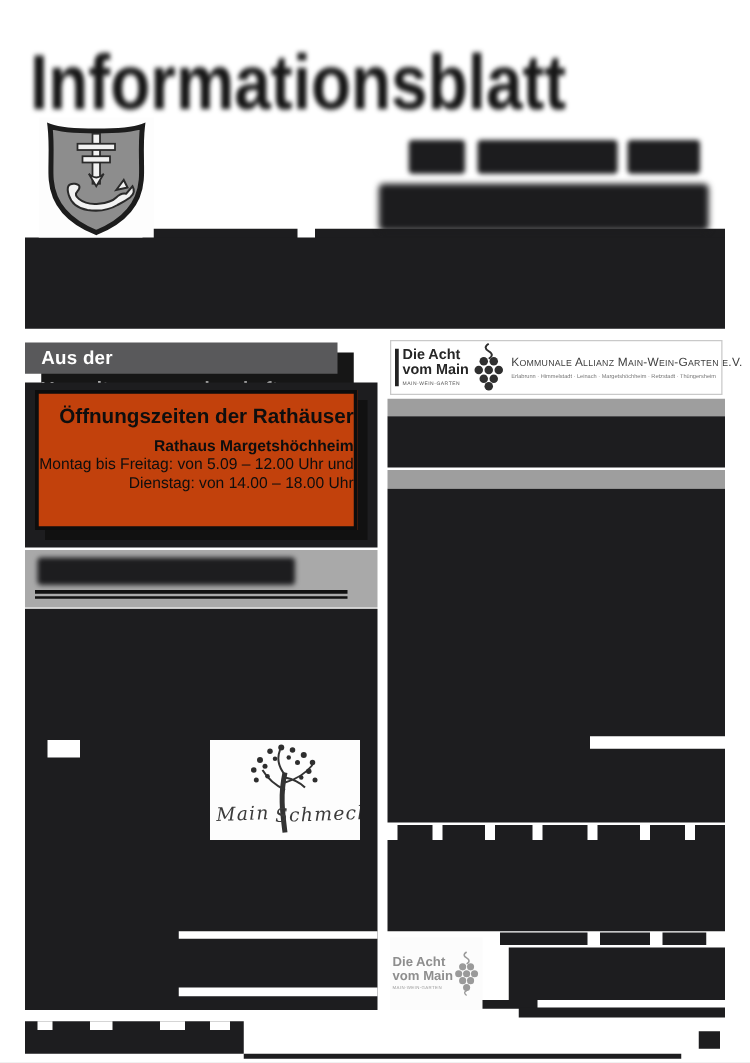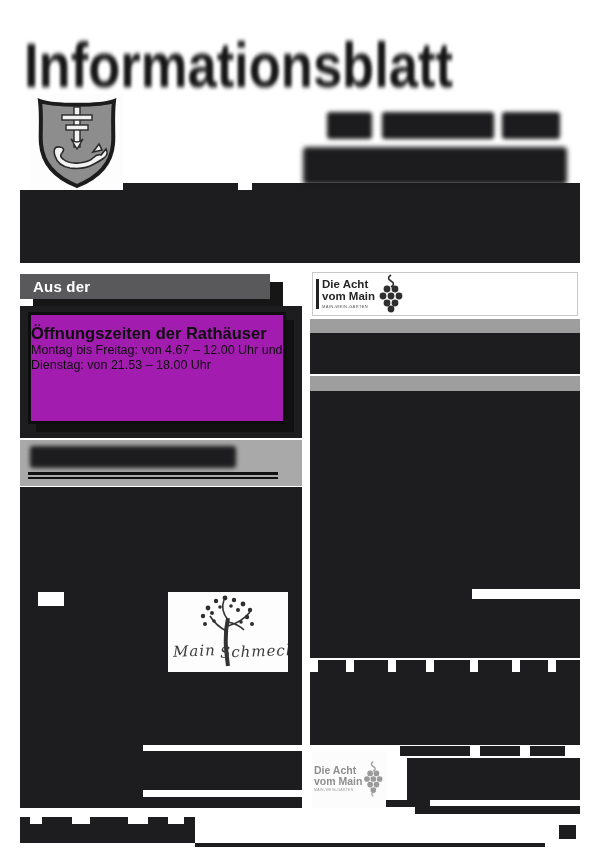--- a/index.html
+++ b/index.html
@@ -38,22 +38,22 @@
   }
   .allianz-name{border-left:3px solid #222;padding-left:3px;line-height:1.02;}
   .allianz-name .nm{font-size:11.5px;font-weight:bold;color:#262626;white-space:nowrap;}
   .allianz-name .cap{font-size:4px;color:#555;letter-spacing:.4px;margin-top:2px;white-space:nowrap;}
   .allianz-right{flex:1;min-width:0;padding-left:2px;}
   .allianz-org{font-variant:small-caps;font-size:9.5px;color:#3e3e3e;letter-spacing:.2px;white-space:nowrap;}
   .allianz-members{font-size:4.5px;color:#777;margin-top:2px;white-space:nowrap;overflow:hidden;}
   
   .hours-box{
     position:absolute;left:28px;top:312px;width:258px;height:112px;
-    background:#a21caf;border:3px solid #0d0d0d;box-sizing:border-box;
-    box-shadow:8px 8px 0 0 #111;z-index:6;text-align:left;color:#0e0e0e;
+    background:#c2410c;border:3px solid #0d0d0d;box-sizing:border-box;
+    box-shadow:8px 8px 0 0 #111;z-index:6;text-align:right;color:#0e0e0e;
   }
   .hours-title{font-size:16.5px;font-weight:bold;margin-top:9px;}
   .hours-name{font-size:12.5px;font-weight:bold;margin-top:7px;}
   .hours-line{font-size:12.5px;line-height:1.18;}
   
   .gray-panel{position:absolute;background:#a9a9a9;}
   .gray-band{position:absolute;background:#9e9e9e;}
   .wgap{position:absolute;background:#ffffff;}
   .dotline{position:absolute;background:#111;filter:blur(.4px);}
   
@@ -131,28 +131,33 @@
         <circle cx="9" cy="15" r="3.4"></circle>
           <circle cx="17" cy="15" r="3.4"></circle>
         <circle cx="5" cy="22" r="3.4"></circle>
           <circle cx="13" cy="22" r="3.4"></circle>
           <circle cx="21" cy="22" r="3.4"></circle>
         <circle cx="9" cy="29" r="3.4"></circle>
           <circle cx="17" cy="29" r="3.4"></circle>
         <circle cx="13" cy="35" r="3.4"></circle>
       </g>
     </svg>
+    <div class="allianz-right">
+      <div class="allianz-org">Kommunale Allianz Main-Wein-Garten e.V.</div>
+      <div class="allianz-members">Erlabrunn · Himmelstadt · Leinach · Margetshöchheim · Retzstadt · Thüngersheim · Zell a. Main</div>
+    </div>
   </div>
 
   <div class="redact" style="left:20px;top:306px;width:282px;height:132px;"></div>
 
   <div class="hours-box">
     <div class="hours-title">Öffnungszeiten der Rathäuser</div>
-    <div class="hours-line">Montag bis Freitag: von 4.67 – 12.00 Uhr und</div>
-    <div class="hours-line">Dienstag: von 21.53 – 18.00 Uhr</div>
+    <div class="hours-name">Rathaus Margetshöchheim</div>
+    <div class="hours-line">Montag bis Freitag: von 5.09 – 12.00 Uhr und</div>
+    <div class="hours-line">Dienstag: von 14.00 – 18.00 Uhr</div>
   </div>
 
   <div class="gray-panel" style="left:20px;top:440px;width:282px;height:46px;"></div>
   <div class="redact blurred-bar" style="left:30px;top:446px;width:206px;height:22px;"></div>
   <div class="dotline" style="left:28px;top:472px;width:250px;height:2.5px;"></div>
   <div class="dotline" style="left:28px;top:477px;width:250px;height:1.5px;"></div>
 
   <div class="redact" style="left:20px;top:487px;width:282px;height:105px;"></div>
   <div class="redact" style="left:20px;top:592px;width:148px;height:80px;"></div>
   <div class="wgap" style="left:38px;top:592px;width:26px;height:14px;"></div>

